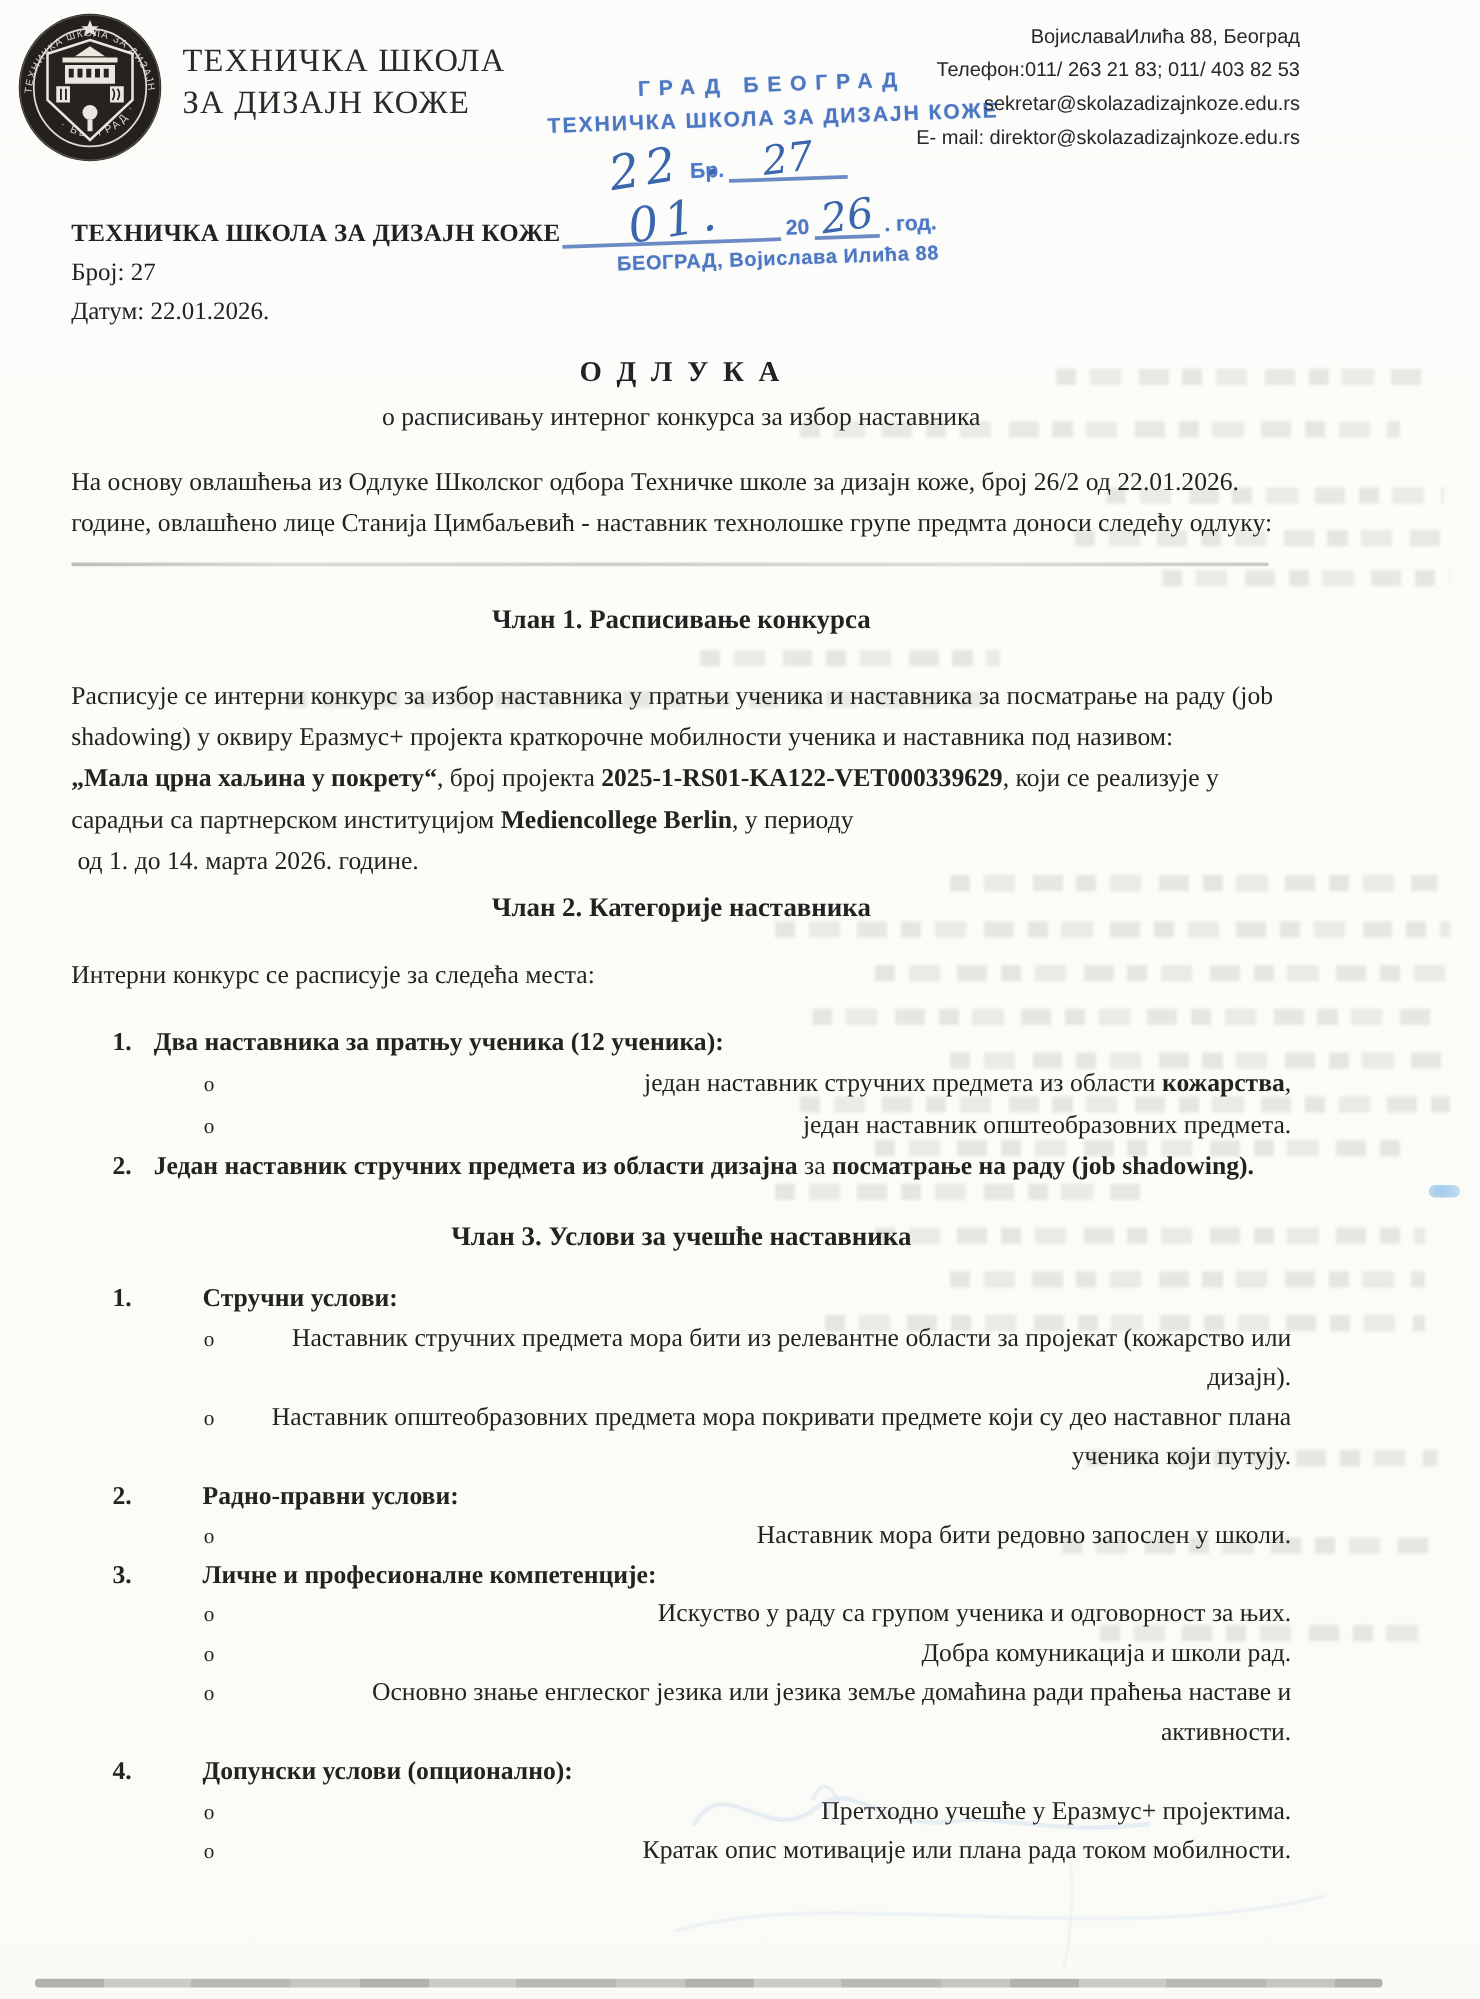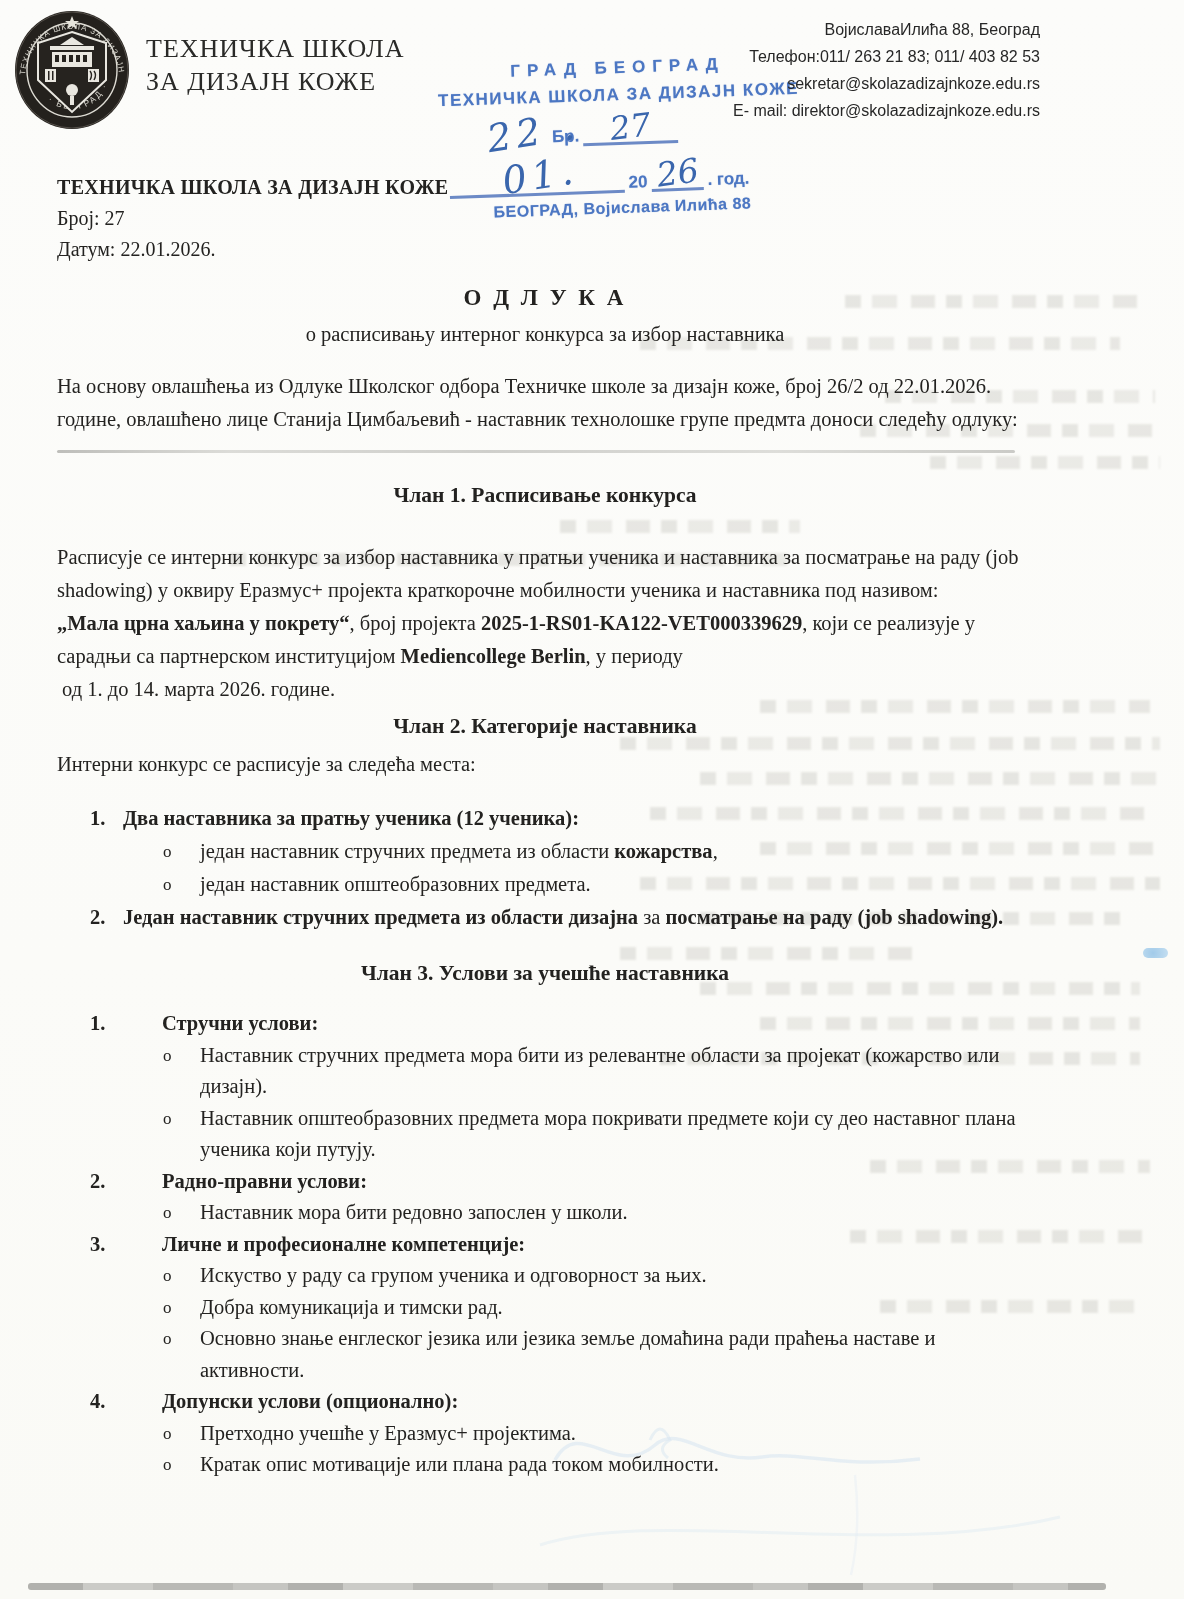--- a/index.html
+++ b/index.html
@@ -39,31 +39,31 @@
        font-size:20.5px;line-height:33px;}
   .title{text-align:center;font-weight:bold;font-size:23px;letter-spacing:3px;}
   .subtitle{text-align:center;margin-top:4px;}
   p{margin:0;}
   .intro{margin-top:19px;}
   .divider{margin-top:14px;height:3px;width:958px;border-radius:2px;opacity:.85;
            background:linear-gradient(90deg,#b3b3af 0%,#d6d6d2 18%,#c7c7c3 45%,#d8d8d4 75%,#c2c2be 100%);}
   .art-head{margin:26px 0 0 0;text-align:center;font-weight:bold;font-size:21.5px;line-height:33px;}
   .a1p1{margin-top:29px;}
   .h2{margin-top:4px;}
-  .a2i{margin-top:5px;}
+  .a2i{margin-top:21px;}
   .a2list{margin-top:21px;}
   .h3x{margin-top:23px;}
   .a3list{margin-top:18px;line-height:31.5px;}
   .n-item{display:flex;padding-left:33px;}
   .n-num{width:33px;flex:0 0 33px;font-weight:bold;}
   .n-body{flex:1;}
   .bold{font-weight:bold;margin-left:39px;}
   .s-item{display:flex;padding-left:106px;}
   .s-bul{width:37px;flex:0 0 37px;font-size:17px;}
-  .s-body{flex:1;}
+  .s-body{flex:1;text-align:right;}
   
   .ghost{position:absolute;height:13px;z-index:0;opacity:.5;filter:blur(1.3px);
          background:repeating-linear-gradient(90deg,rgba(128,126,114,.34) 0 16px,transparent 16px 27px,
                     rgba(128,126,114,.28) 27px 52px,transparent 52px 66px,rgba(128,126,114,.32) 66px 90px,transparent 90px 101px);}
   .bottom-bar{position:absolute;left:28px;top:1583px;width:1078px;height:7px;z-index:2;
               border-radius:3px;opacity:.85;filter:blur(.4px);
               background:repeating-linear-gradient(90deg,#a5a5a1 0 55px,#c3c3bf 55px 125px,#aeaeaa 125px 205px,#bcbcb8 205px 260px);}
   .blue-dash{position:absolute;left:1143px;top:948px;width:25px;height:10px;border-radius:5px;
              background:radial-gradient(circle at 40% 50%,#8cbfe6,#b7d8f0);opacity:.8;filter:blur(.5px);z-index:1;}
   .bleed-signature{position:absolute;left:500px;top:1395px;z-index:0;opacity:.55;}
@@ -219,21 +219,21 @@
       <div class="n-item">
         <span class="n-num">3.</span>
         <div class="n-body bold">Личне и професионалне компетенције:</div>
       </div>
       <div class="s-item">
         <span class="s-bul">o</span>
         <div class="s-body">Искуство у раду са групом ученика и одговорност за њих.</div>
       </div>
       <div class="s-item">
         <span class="s-bul">o</span>
-        <div class="s-body">Добра комуникација и тимски рад.</div>
+        <div class="s-body">Добра комуникација и школи рад.</div>
       </div>
       <div class="s-item">
         <span class="s-bul">o</span>
         <div class="s-body">Основно знање енглеског језика или језика земље домаћина ради праћења наставе и активности.</div>
       </div>
       <div class="n-item">
         <span class="n-num">4.</span>
         <div class="n-body bold">Допунски услови (опционално):</div>
       </div>
       <div class="s-item">

